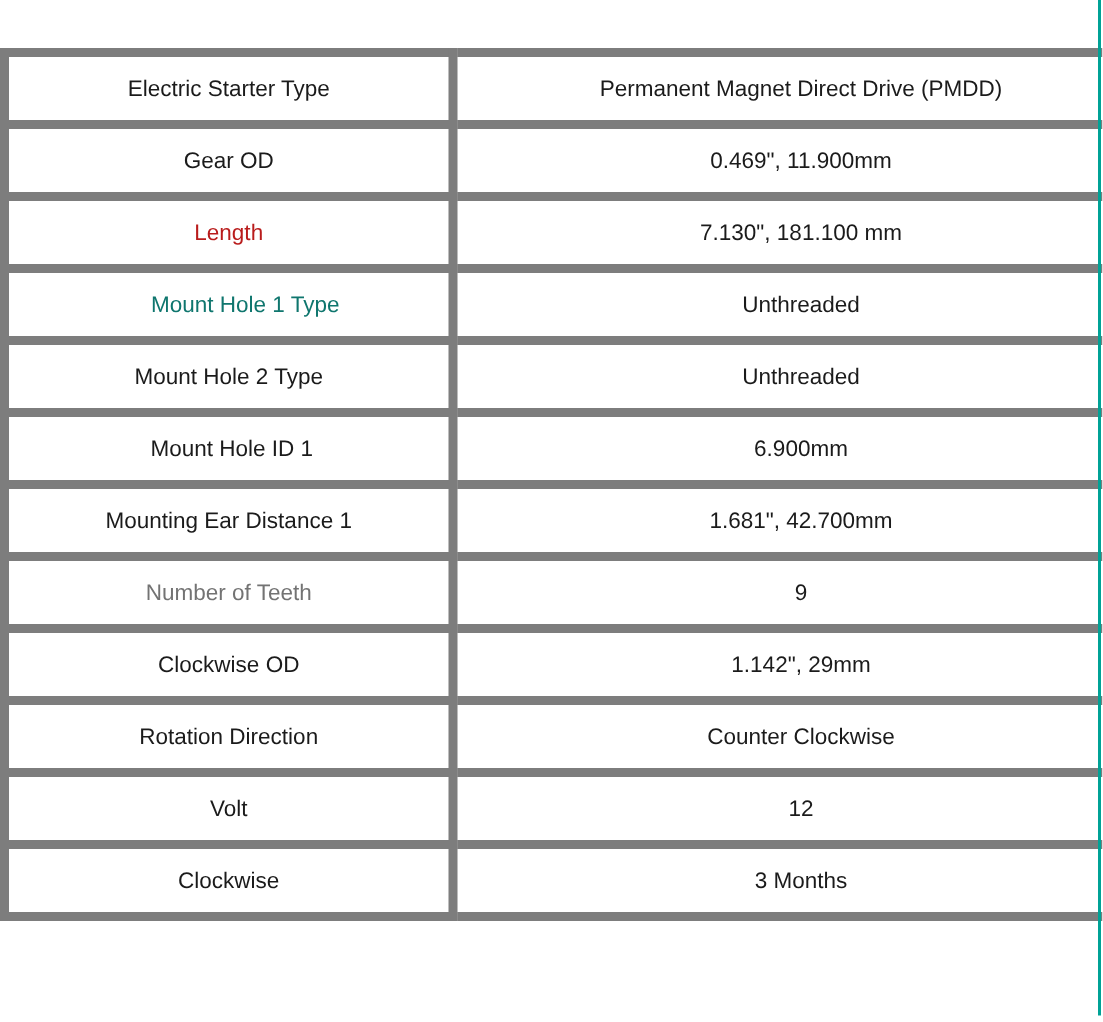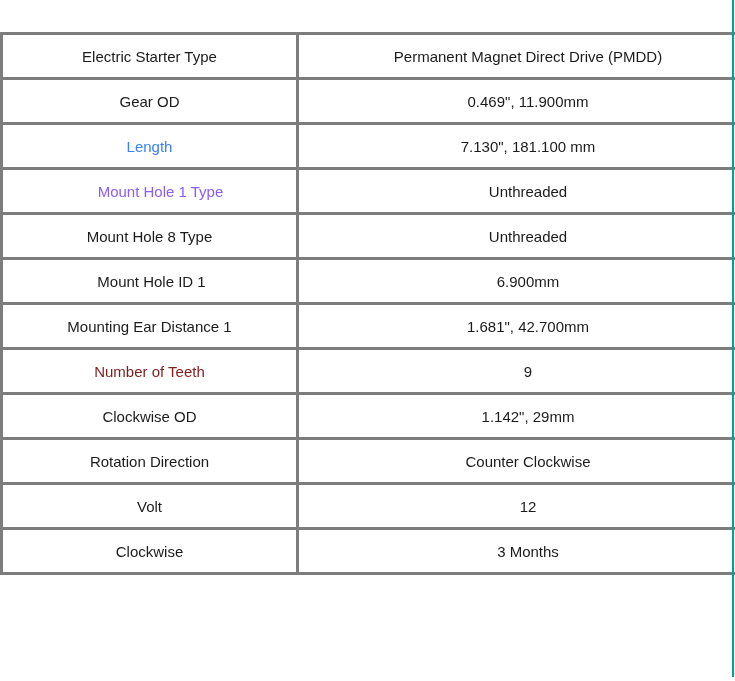--- a/index.html
+++ b/index.html
@@ -19,21 +19,21 @@
     position: absolute;
     top: 32px;
     left: 0;
     width: 719px;
     height: 513px;
     border-collapse: collapse;
     table-layout: fixed;
     box-sizing: border-box;
   }
   table.spec-table td {
-    border: 3px solid #c4b5fd;
+    border: 6px solid #c4b5fd;
     text-align: center;
     vertical-align: middle;
     font-size: 15px;
     color: #1b1b1b;
     padding: 0 8px;
     height: 42px;
     overflow: hidden;
     white-space: nowrap;
   }
   td.label-cell  { width: 277px; }
@@ -54,41 +54,41 @@
     <tbody>
         <tr>
           <td class="label-cell" style="border-color: rgb(125, 125, 125); color: rgb(27, 27, 27);">Electric Starter Type</td>
           <td class="value-cell" style="border-color: rgb(125, 125, 125); color: rgb(27, 27, 27);">Permanent Magnet Direct Drive (PMDD)</td>
         </tr>
         <tr>
           <td class="label-cell" style="border-color: rgb(125, 125, 125); color: rgb(27, 27, 27);">Gear OD</td>
           <td class="value-cell" style="border-color: rgb(125, 125, 125); color: rgb(27, 27, 27);">0.469", 11.900mm</td>
         </tr>
         <tr>
-          <td class="label-cell" style="border-color: rgb(125, 125, 125); color: #3b82f6;">Length</td>
+          <td class="label-cell" style="border-color: rgb(125, 125, 125); color: #b91c1c;">Length</td>
           <td class="value-cell" style="border-color: rgb(125, 125, 125); color: rgb(27, 27, 27);">7.130", 181.100 mm</td>
         </tr>
         <tr>
-          <td class="label-cell" style="border-color: rgb(125, 125, 125); color: #8b5cf6; padding-left: 30px;">Mount Hole 1 Type</td>
+          <td class="label-cell" style="border-color: rgb(125, 125, 125); color: #0f766e; padding-left: 30px;">Mount Hole 1 Type</td>
           <td class="value-cell" style="border-color: rgb(125, 125, 125); color: rgb(27, 27, 27);">Unthreaded</td>
         </tr>
         <tr>
-          <td class="label-cell" style="border-color: rgb(125, 125, 125); color: rgb(27, 27, 27);">Mount Hole 8 Type</td>
+          <td class="label-cell" style="border-color: rgb(125, 125, 125); color: rgb(27, 27, 27);">Mount Hole 2 Type</td>
           <td class="value-cell" style="border-color: rgb(125, 125, 125); color: rgb(27, 27, 27);">Unthreaded</td>
         </tr>
         <tr>
           <td class="label-cell" style="border-color: rgb(125, 125, 125); color: rgb(27, 27, 27); padding-left: 12px;">Mount Hole ID 1</td>
           <td class="value-cell" style="border-color: rgb(125, 125, 125); color: rgb(27, 27, 27);">6.900mm</td>
         </tr>
         <tr>
           <td class="label-cell" style="border-color: rgb(125, 125, 125); color: rgb(27, 27, 27);">Mounting Ear Distance 1</td>
           <td class="value-cell" style="border-color: rgb(125, 125, 125); color: rgb(27, 27, 27);">1.681", 42.700mm</td>
         </tr>
         <tr>
-          <td class="label-cell" style="border-color: rgb(125, 125, 125); color: #7f1d1d;">Number of Teeth</td>
+          <td class="label-cell" style="border-color: rgb(125, 125, 125); color: #737373;">Number of Teeth</td>
           <td class="value-cell" style="border-color: rgb(125, 125, 125); color: rgb(27, 27, 27);">9</td>
         </tr>
         <tr>
           <td class="label-cell" style="border-color: rgb(125, 125, 125); color: rgb(27, 27, 27);">Clockwise OD</td>
           <td class="value-cell" style="border-color: rgb(125, 125, 125); color: rgb(27, 27, 27);">1.142", 29mm</td>
         </tr>
         <tr>
           <td class="label-cell" style="border-color: rgb(125, 125, 125); color: rgb(27, 27, 27); margin-left: 20px;">Rotation Direction</td>
           <td class="value-cell" style="border-color: rgb(125, 125, 125); color: rgb(27, 27, 27);">Counter Clockwise</td>
         </tr>

